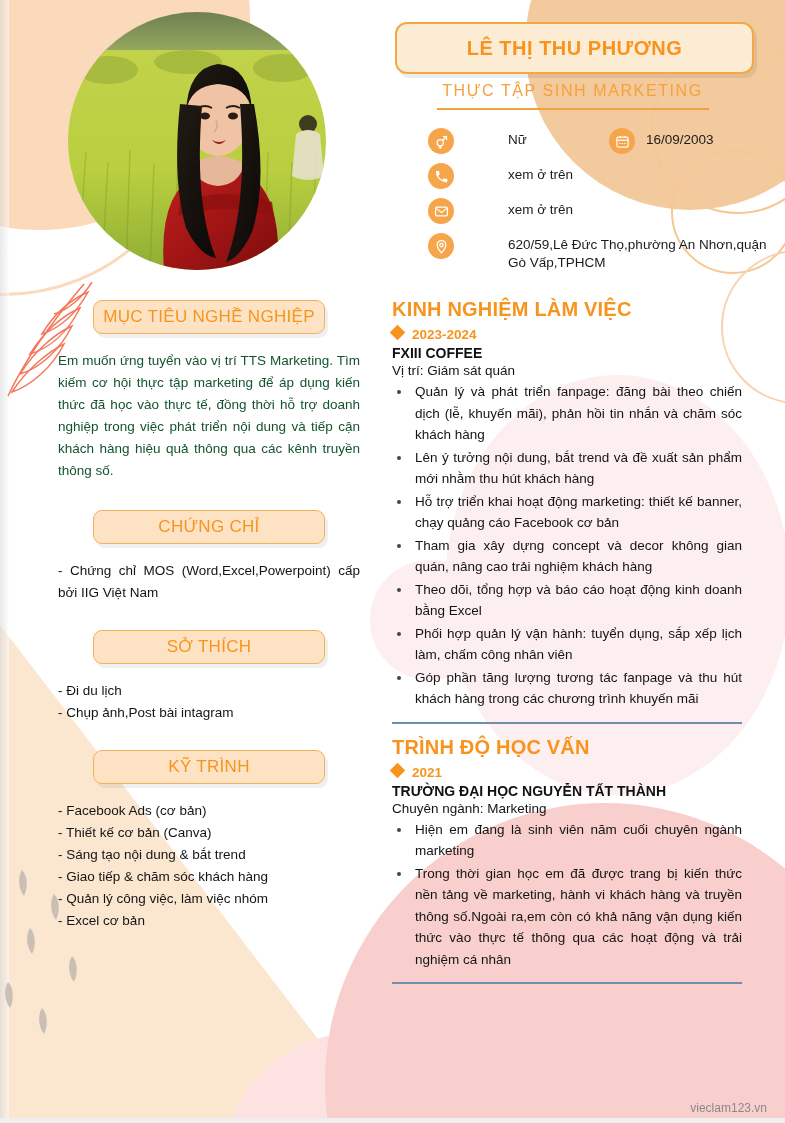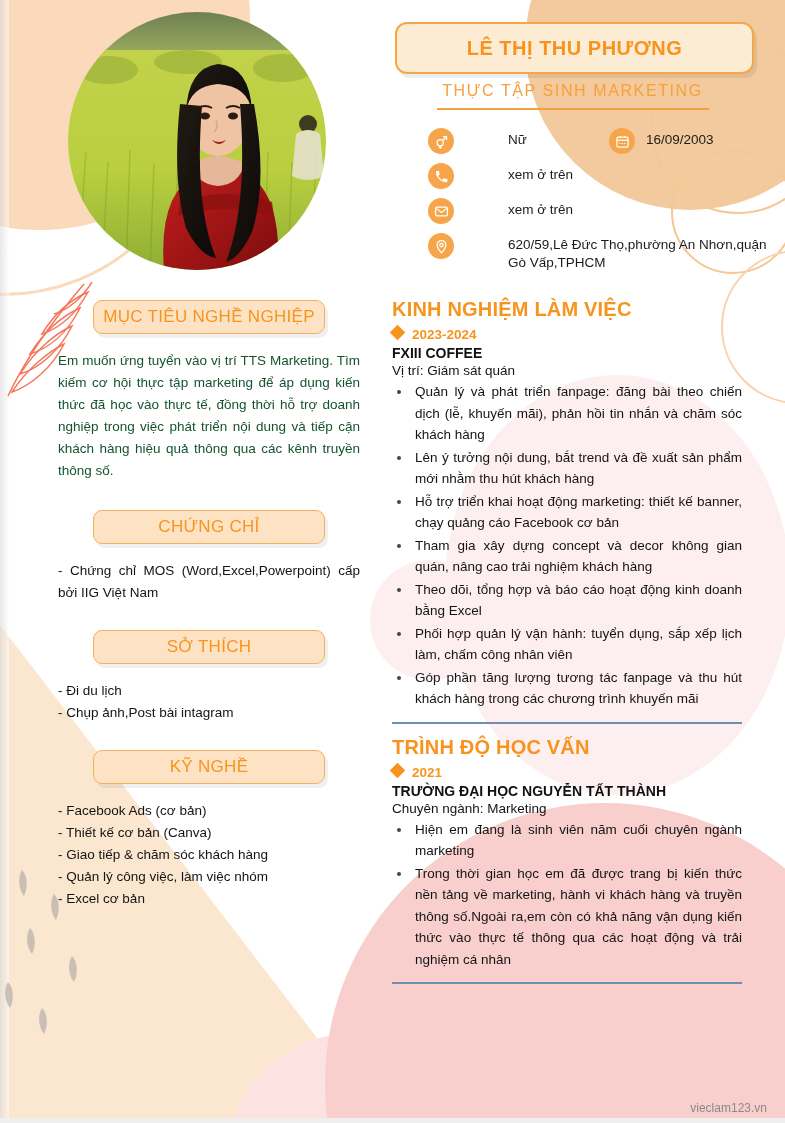--- a/index.html
+++ b/index.html
@@ -344,25 +344,26 @@
 
     <div class="pill">
       <span>SỞ THÍCH</span>
     </div>
     <div class="lines">
       <div>- Đi du lịch</div>
       <div>- Chụp ảnh,Post bài intagram</div>
     </div>
 
     <div class="pill">
-      <span>KỸ NGHỀ</span>
+      <span>KỸ TRÌNH</span>
     </div>
     <div class="lines">
       <div>- Facebook Ads (cơ bản)</div>
       <div>- Thiết kế cơ bản (Canva)</div>
+      <div>- Sáng tạo nội dung &amp; bắt trend</div>
       <div>- Giao tiếp &amp; chăm sóc khách hàng</div>
       <div>- Quản lý công việc, làm việc nhóm</div>
       <div>- Excel cơ bản</div>
     </div>
   </div>
 
   <div class="rightcol">
 
     <div class="sec-title">KINH NGHIỆM LÀM VIỆC</div>
     <div class="date-row">

